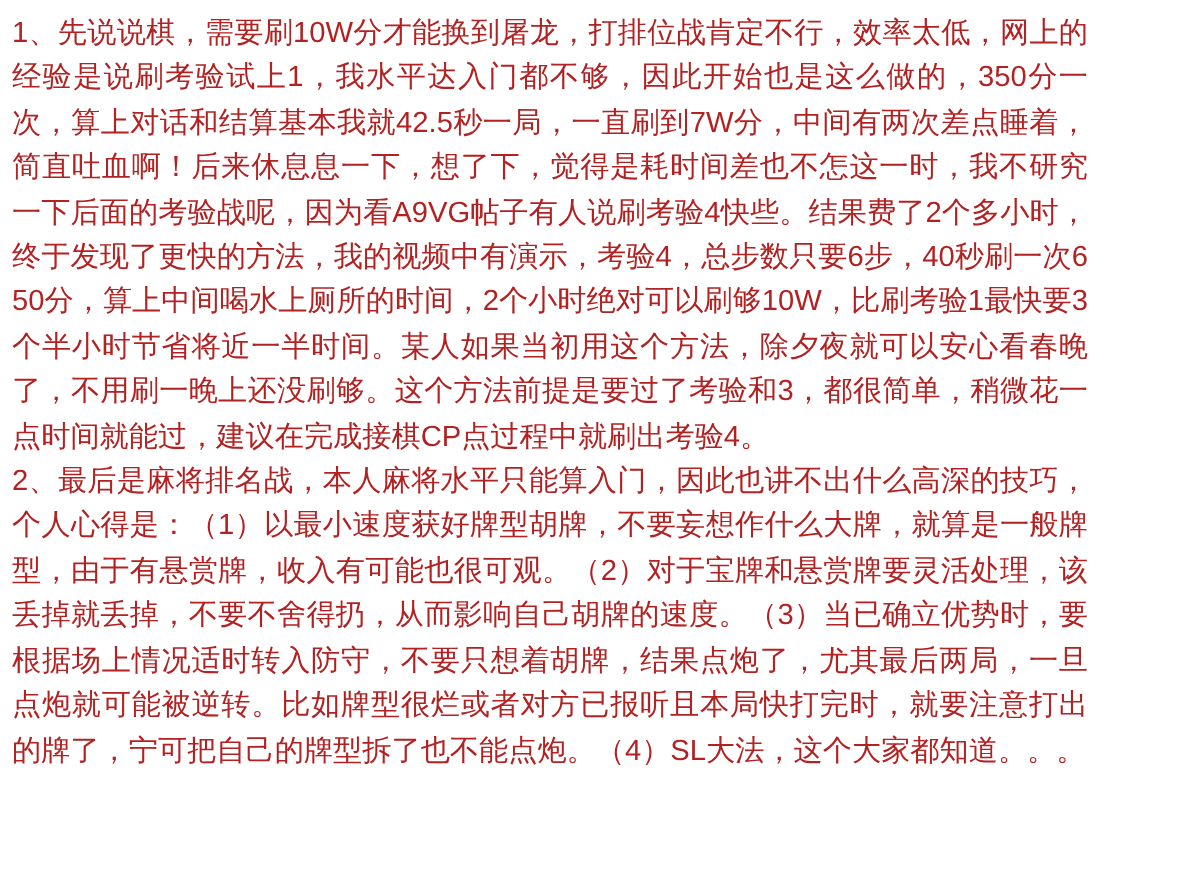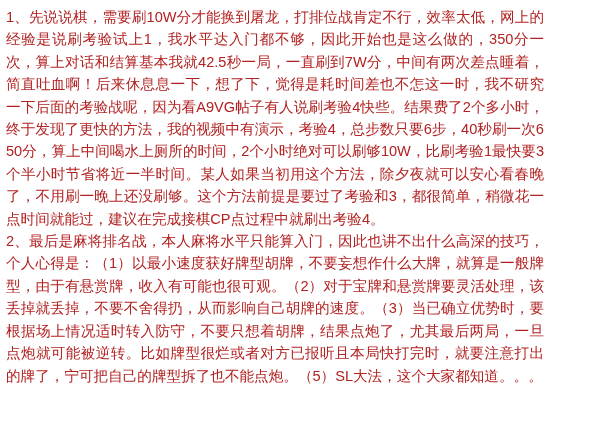--- a/index.html
+++ b/index.html
@@ -35,14 +35,14 @@
   }
   .indent {
     text-indent: 2em;
   }
 </style>
 </head>
 <body>
 
 <div class="page">
   <p class="para">1、先说说棋，需要刷10W分才能换到屠龙，打排位战肯定不行，效率太低，网上的经验是说刷考验试上1，我水平达入门都不够，因此开始也是这么做的，350分一次，算上对话和结算基本我就42.5秒一局，一直刷到7W分，中间有两次差点睡着，简直吐血啊！后来休息息一下，想了下，觉得是耗时间差也不怎这一时，我不研究一下后面的考验战呢，因为看A9VG帖子有人说刷考验4快些。结果费了2个多小时，终于发现了更快的方法，我的视频中有演示，考验4，总步数只要6步，40秒刷一次650分，算上中间喝水上厕所的时间，2个小时绝对可以刷够10W，比刷考验1最快要3个半小时节省将近一半时间。某人如果当初用这个方法，除夕夜就可以安心看春晚了，不用刷一晚上还没刷够。这个方法前提是要过了考验和3，都很简单，稍微花一点时间就能过，建议在完成接棋CP点过程中就刷出考验4。</p>
-  <p class="para">2、最后是麻将排名战，本人麻将水平只能算入门，因此也讲不出什么高深的技巧，个人心得是：（1）以最小速度获好牌型胡牌，不要妄想作什么大牌，就算是一般牌型，由于有悬赏牌，收入有可能也很可观。（2）对于宝牌和悬赏牌要灵活处理，该丢掉就丢掉，不要不舍得扔，从而影响自己胡牌的速度。（3）当已确立优势时，要根据场上情况适时转入防守，不要只想着胡牌，结果点炮了，尤其最后两局，一旦点炮就可能被逆转。比如牌型很烂或者对方已报听且本局快打完时，就要注意打出的牌了，宁可把自己的牌型拆了也不能点炮。（5）SL大法，这个大家都知道。。。</p>
+  <p class="para">2、最后是麻将排名战，本人麻将水平只能算入门，因此也讲不出什么高深的技巧，个人心得是：（1）以最小速度获好牌型胡牌，不要妄想作什么大牌，就算是一般牌型，由于有悬赏牌，收入有可能也很可观。（2）对于宝牌和悬赏牌要灵活处理，该丢掉就丢掉，不要不舍得扔，从而影响自己胡牌的速度。（3）当已确立优势时，要根据场上情况适时转入防守，不要只想着胡牌，结果点炮了，尤其最后两局，一旦点炮就可能被逆转。比如牌型很烂或者对方已报听且本局快打完时，就要注意打出的牌了，宁可把自己的牌型拆了也不能点炮。（4）SL大法，这个大家都知道。。。</p>
 </div>
 
 </body></html>

